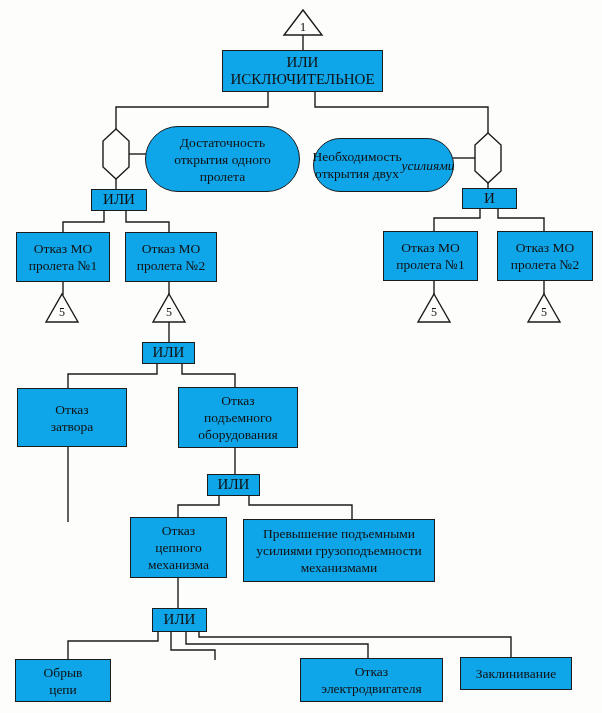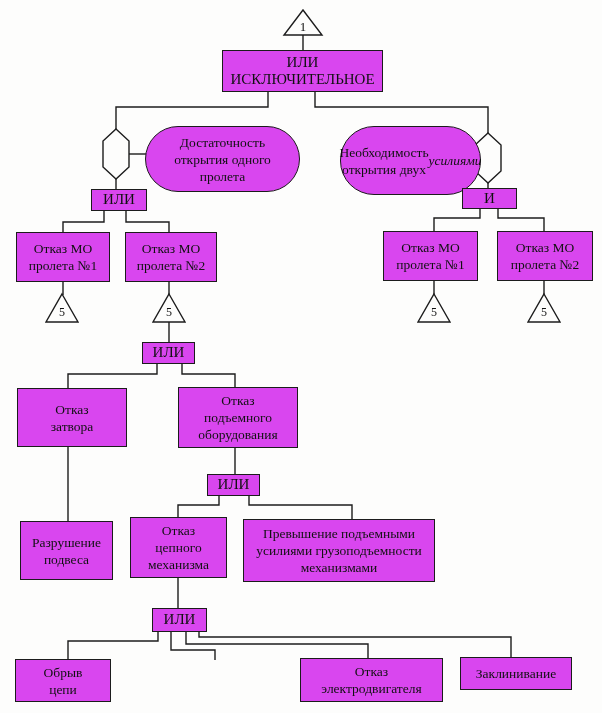--- a/index.html
+++ b/index.html
@@ -5,21 +5,21 @@
   html,body{margin:0;padding:0;background:#fdfdfc;}
   .stage{
     position:relative;width:602px;height:713px;overflow:hidden;
     background:#fdfdfc;color:#111;
     font-family:"Liberation Serif","DejaVu Serif",serif;
   }
   .wires{position:absolute;left:0;top:0;width:602px;height:713px;}
   .wires polyline{fill:none;stroke:#1c1c1c;stroke-width:1.4;}
   .wires polygon{fill:#fdfdfc;stroke:#1c1c1c;stroke-width:1.4;}
   .node{
-    position:absolute;box-sizing:border-box;background:#d946ef;
+    position:absolute;box-sizing:border-box;background:#0ea5e9;
     border:1.5px solid #1c1c1c;
     display:flex;align-items:center;justify-content:center;
     text-align:center;white-space:pre-line;
     font-size:13.5px;line-height:1.26;
   }
   .stadium{border-radius:34px;padding:0 6px;}
   .gate{font-size:15px;line-height:1.15;}
   .tri-label{
     position:absolute;width:20px;text-align:center;
     font-size:12px;line-height:1;color:#111;
@@ -76,21 +76,21 @@
   <div class="tri-label" style="left:159px;top:306px;">5</div>
   <div class="tri-label" style="left:424px;top:306px;">5</div>
   <div class="tri-label" style="left:534px;top:306px;">5</div>
 
   <div class="node gate" style="left:222px;top:50px;width:161px;height:42px;">ИЛИ
 ИСКЛЮЧИТЕЛЬНОЕ</div>
 
   <div class="node stadium" style="left:145px;top:126px;width:155px;height:66px;">Достаточность
 открытия одного
 пролета</div>
-  <div class="node stadium" style="left:313px;top:126px;width:141px;height:69px;margin-left:27px;"><span>Необходимость
+  <div class="node stadium" style="left:313px;top:138px;width:141px;height:54px;"><span>Необходимость
 открытия двух
 </span><i>усилиями</i></div>
 
   <div class="node gate" style="left:91px;top:189px;width:56px;height:22px;">ИЛИ</div>
   <div class="node gate" style="left:462px;top:188px;width:55px;height:21px;">И</div>
 
   <div class="node" style="left:16px;top:232px;width:94px;height:50px;">Отказ МО
 пролета №1</div>
   <div class="node" style="left:125px;top:232px;width:92px;height:50px;">Отказ МО
 пролета №2</div>
@@ -102,22 +102,20 @@
   <div class="node gate" style="left:142px;top:342px;width:53px;height:22px;">ИЛИ</div>
 
   <div class="node" style="left:17px;top:388px;width:110px;height:59px;">Отказ
 затвора</div>
   <div class="node" style="left:178px;top:387px;width:120px;height:61px;">Отказ
 подъемного
 оборудования</div>
 
   <div class="node gate" style="left:207px;top:474px;width:53px;height:22px;">ИЛИ</div>
 
-  <div class="node" style="left:20px;top:521px;width:93px;height:59px;">Разрушение
-подвеса</div>
   <div class="node" style="left:130px;top:517px;width:97px;height:61px;">Отказ
 цепного
 механизма</div>
   <div class="node" style="left:243px;top:519px;width:192px;height:63px;">Превышение подъемными
 усилиями грузоподъемности
 механизмами</div>
 
   <div class="node gate" style="left:152px;top:608px;width:55px;height:24px;">ИЛИ</div>
 
   <div class="node" style="left:15px;top:659px;width:96px;height:43px;">Обрыв

